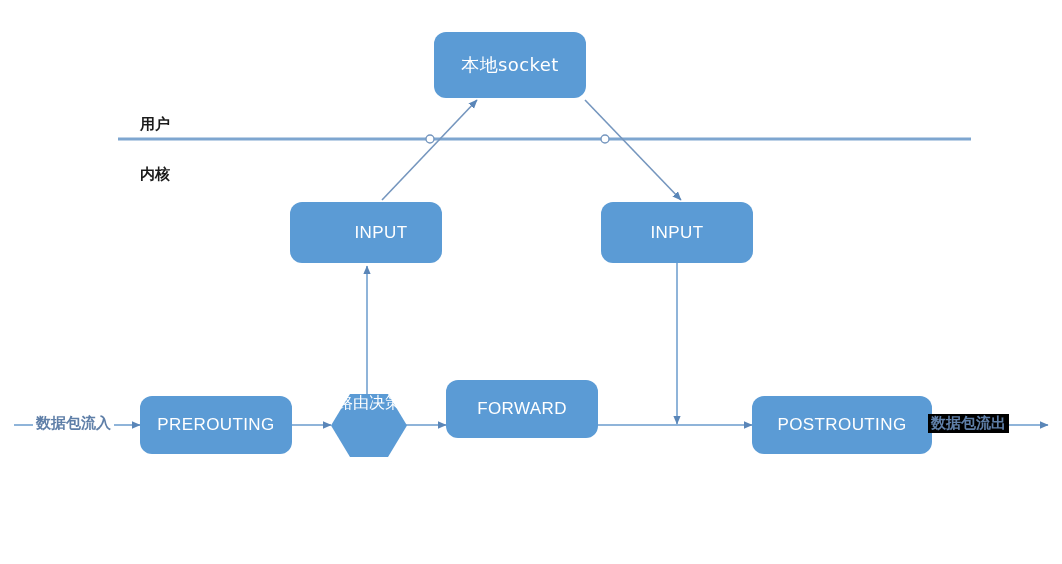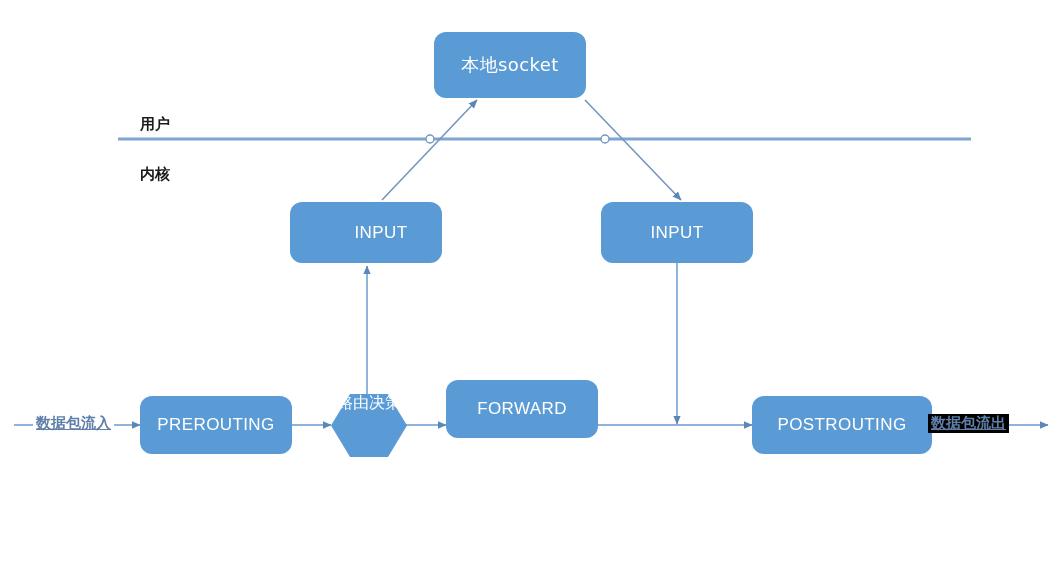--- a/index.html
+++ b/index.html
@@ -70,21 +70,20 @@
     z-index: 4;
   }
   .flow-label {
     position: absolute;
     color: #5f7fa8;
     font-family: "DejaVu Serif", "Liberation Serif", serif;
     font-weight: bold;
     font-size: 15px;
     white-space: nowrap;
     z-index: 4;
-    text-decoration: underline;
   }
 </style>
 </head>
 <body>
 
 <div id="canvas">
 
   <svg class="layer" viewBox="0 0 1062 564">
     <defs>
       <marker id="arrow-light" markerWidth="9" markerHeight="9" refX="7.2" refY="3.2" orient="auto" markerUnits="userSpaceOnUse">

